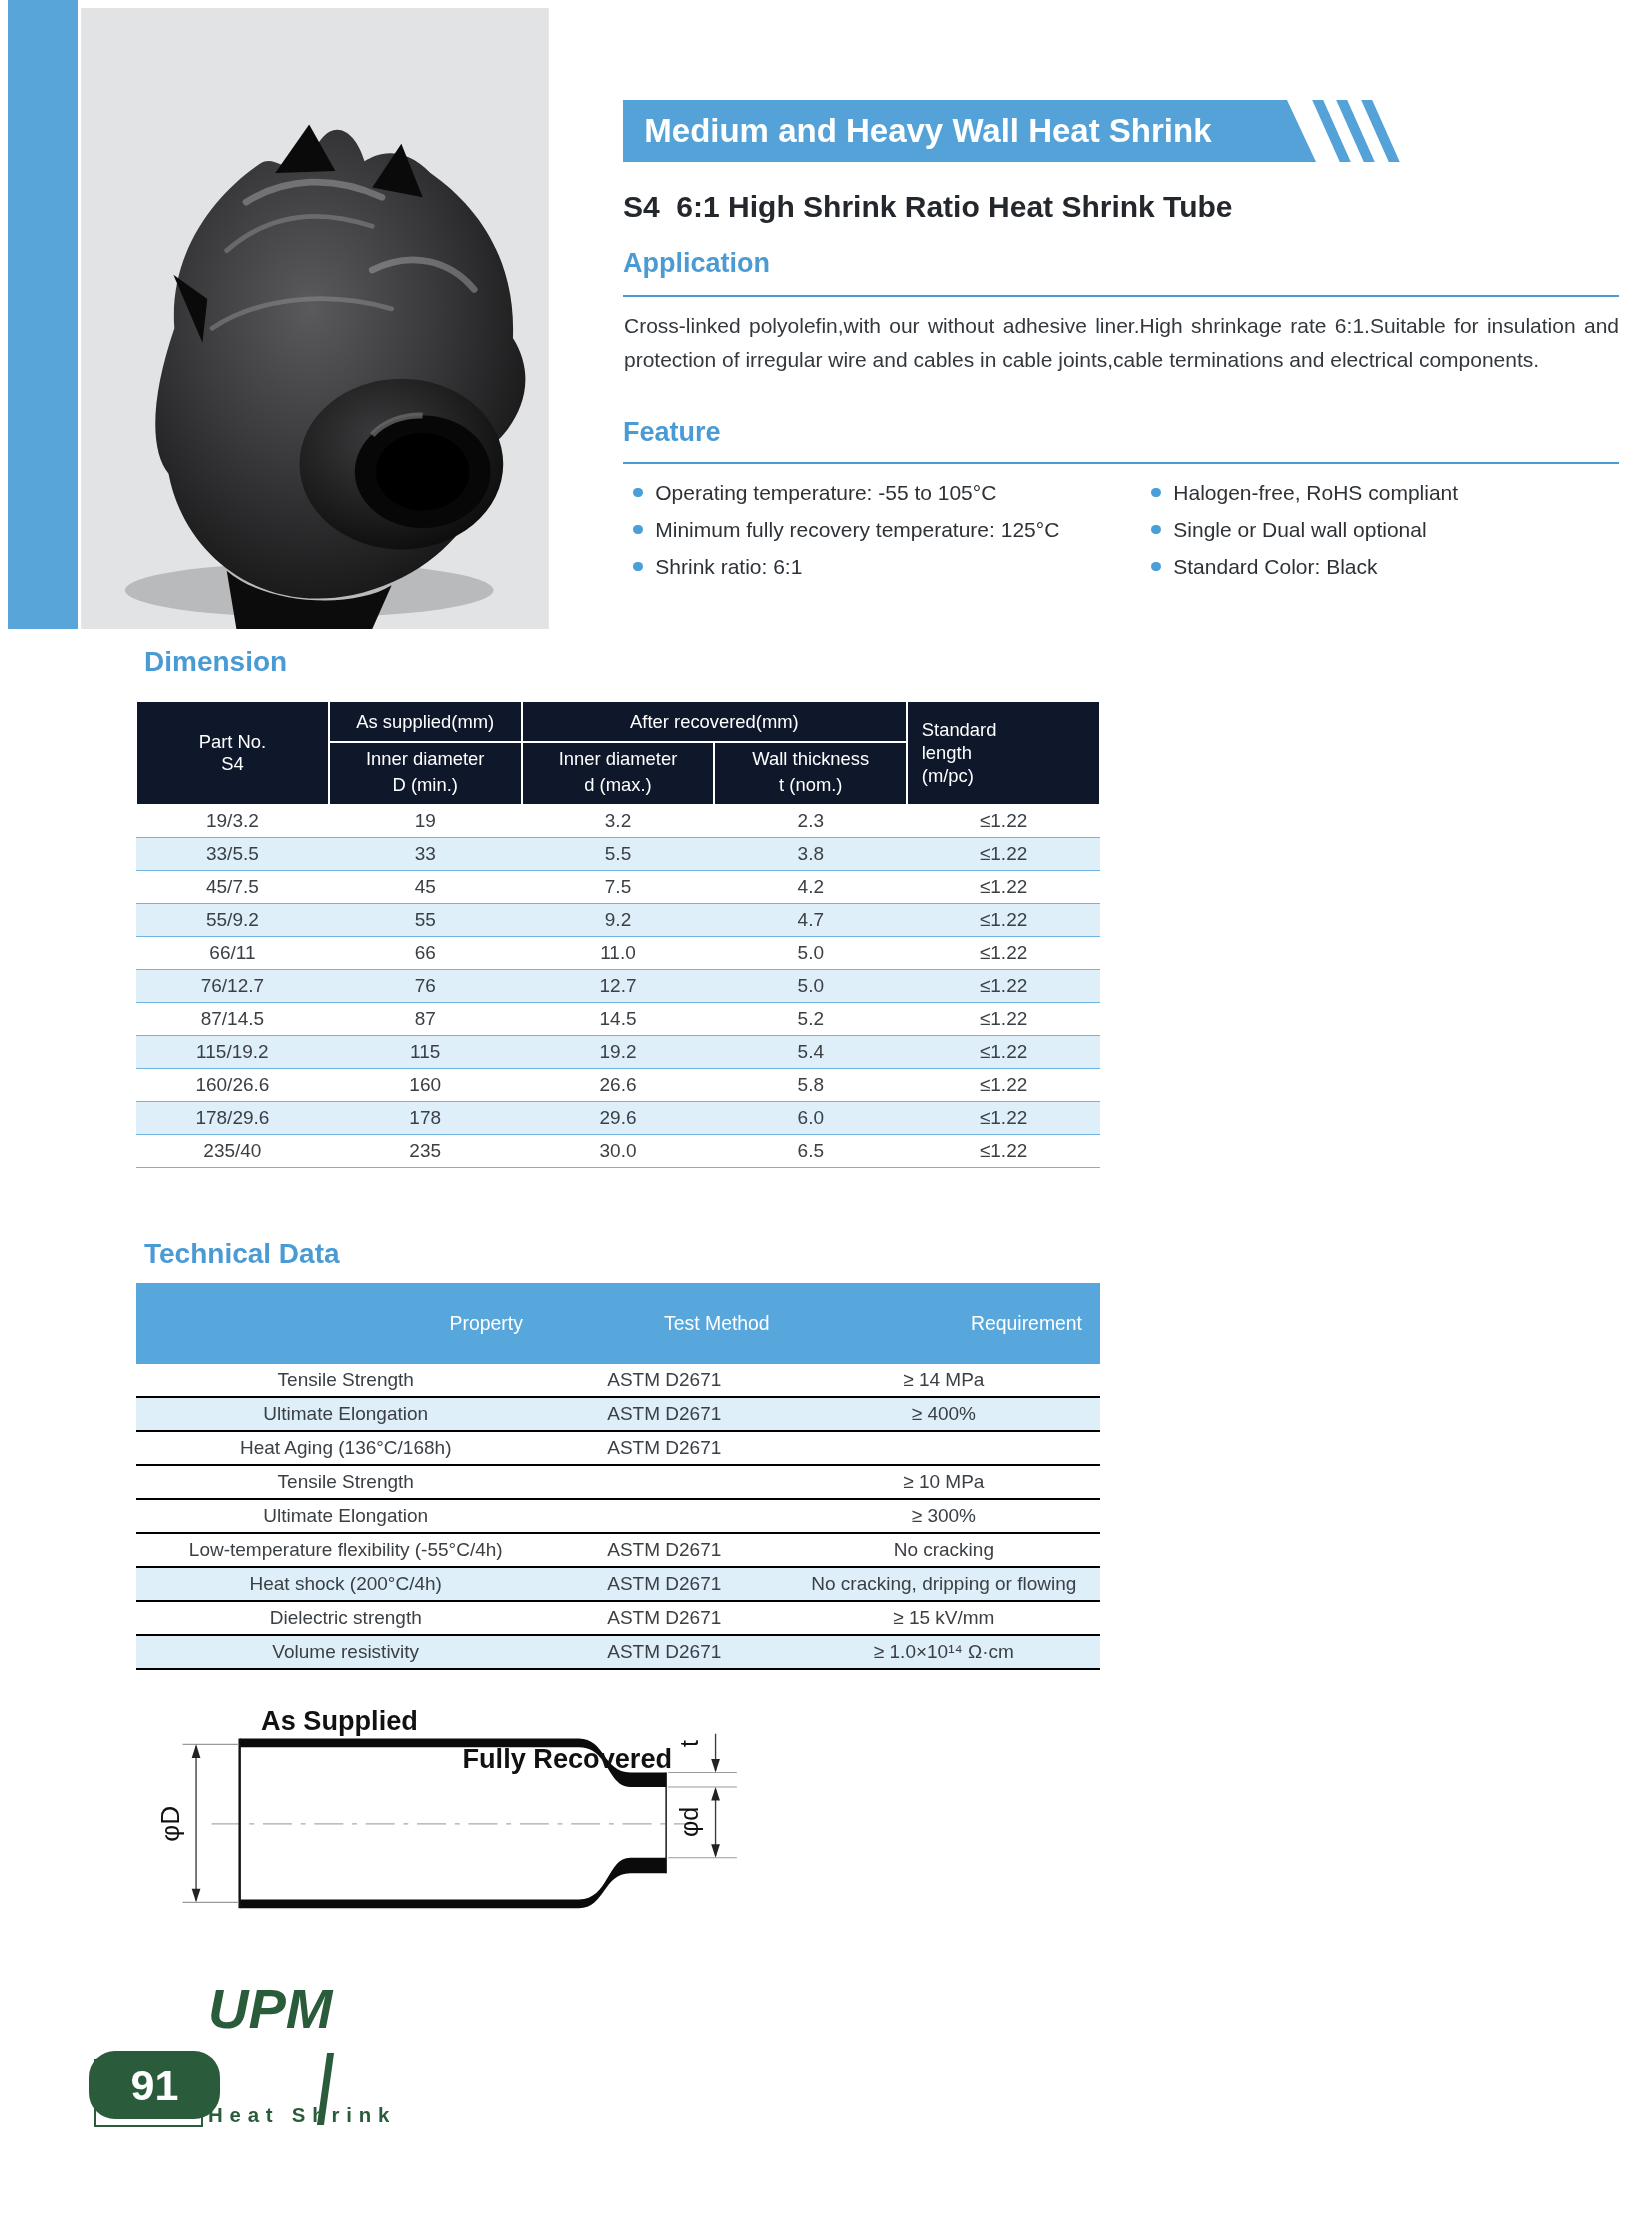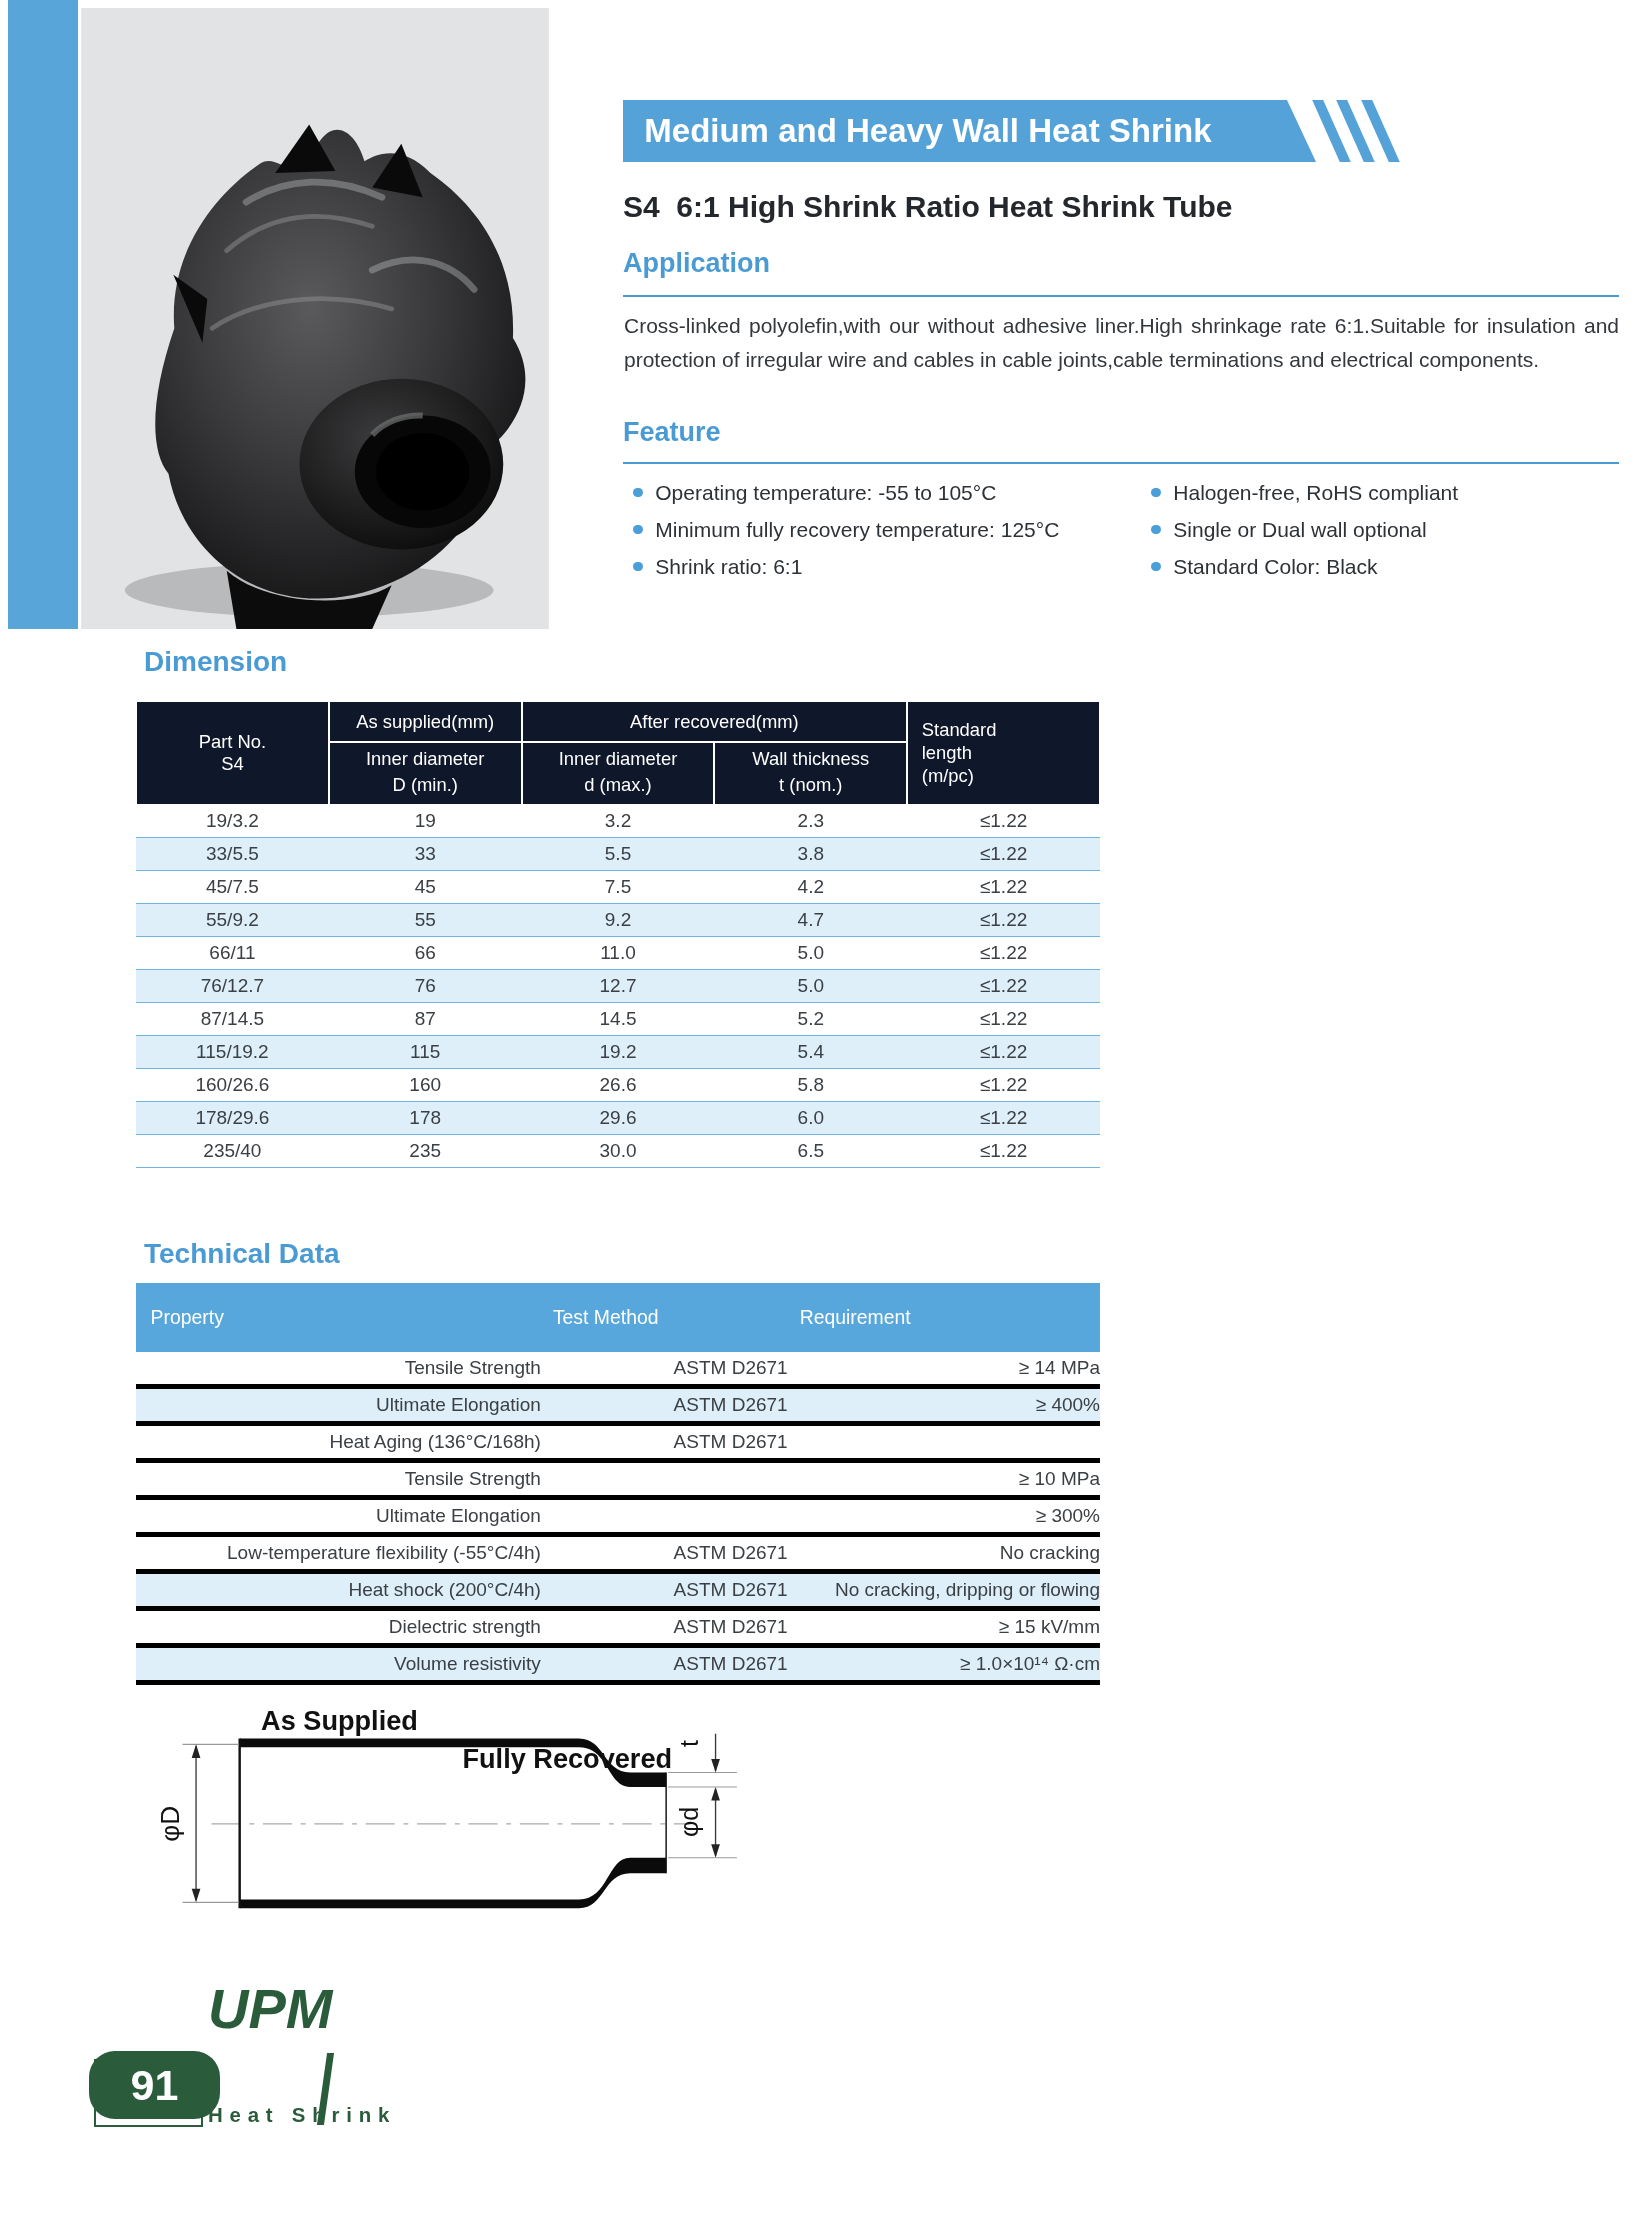--- a/index.html
+++ b/index.html
@@ -60,26 +60,26 @@
   #dimension-table td{
     height:32px;font-size:19px;color:#3b4045;text-align:center;
     border-bottom:1px solid #6FB5E2;padding:0;
   }
   tbody tr.alt td{background:#DEEFFA;}
 
   
   #technical-table{left:136px;top:1283px;width:964px;}
   #technical-table th{
     background:#58A7DC;color:#fff;font-weight:400;font-size:19.4px;
-    text-align:left;height:45px;padding:12px;
+    text-align:right;height:45px;padding:18px;
   }
   #technical-table th.c0, #technical-table td.c0{padding-left:14.6px;}
   #technical-table td{
-    height:32px;font-size:19px;color:#3b4045;text-align:right;
-    border-bottom:5px solid #000000;padding:0;
+    height:32px;font-size:19px;color:#3b4045;text-align:center;
+    border-bottom:2px solid #000000;padding:0;
   }
 
   
   #diagram{left:155px;top:1693px;}
   #footer-outline-box{left:94px;top:2059px;width:109px;height:68px;border:2.9px solid #2A5C3C;box-sizing:border-box;}
   #footer-page-box{left:89px;top:2051px;width:131px;height:68px;background:#2A5C3C;color:#fff;
     font-size:43px;font-weight:700;display:flex;align-items:center;justify-content:center;border-radius:26px;}
   #brand-name{left:208px;top:1976px;font-size:56px;font-weight:800;font-style:italic;color:#2A5C3C;letter-spacing:0px;}
   #brand-tagline{left:208px;top:2104px;font-size:20.4px;font-weight:700;color:#2A5C3C;letter-spacing:6.8px;}
   #brand-bar{left:322px;top:2053px;width:6.8px;height:72px;background:#2A5C3C;transform:skewX(-8deg);}

